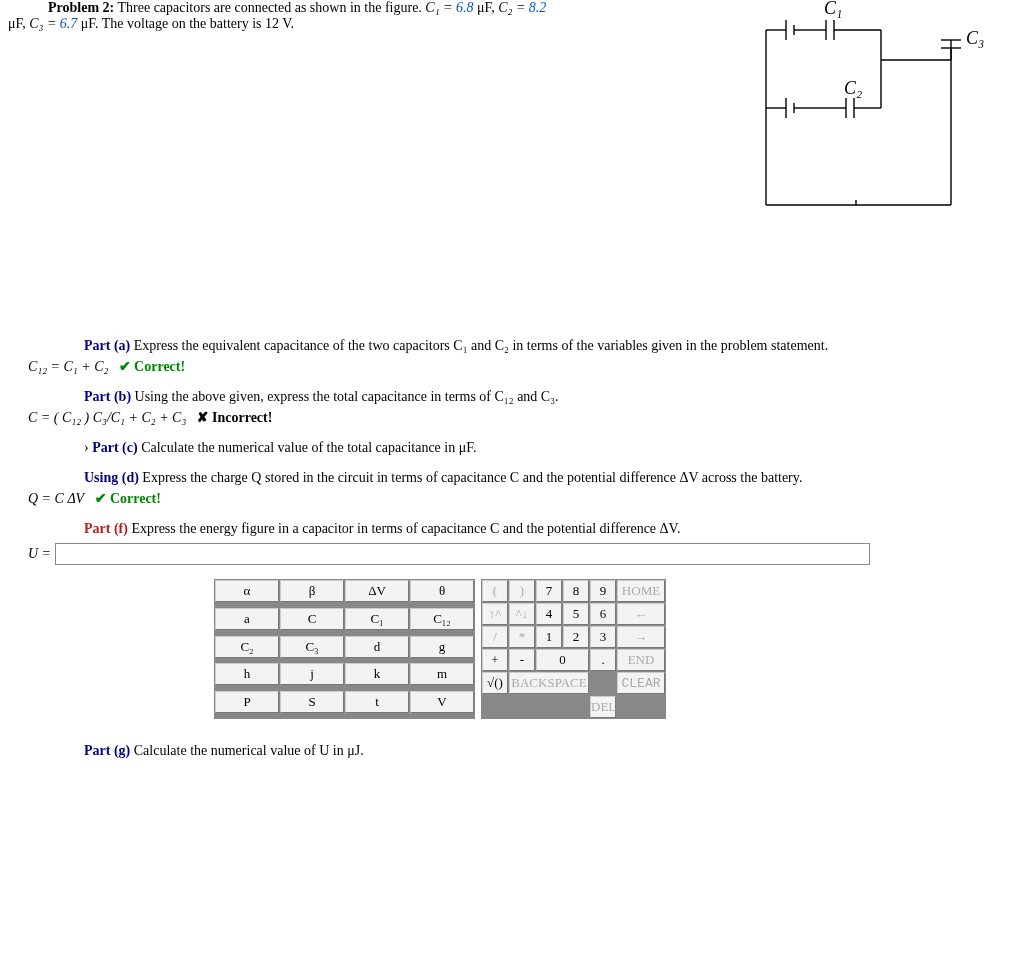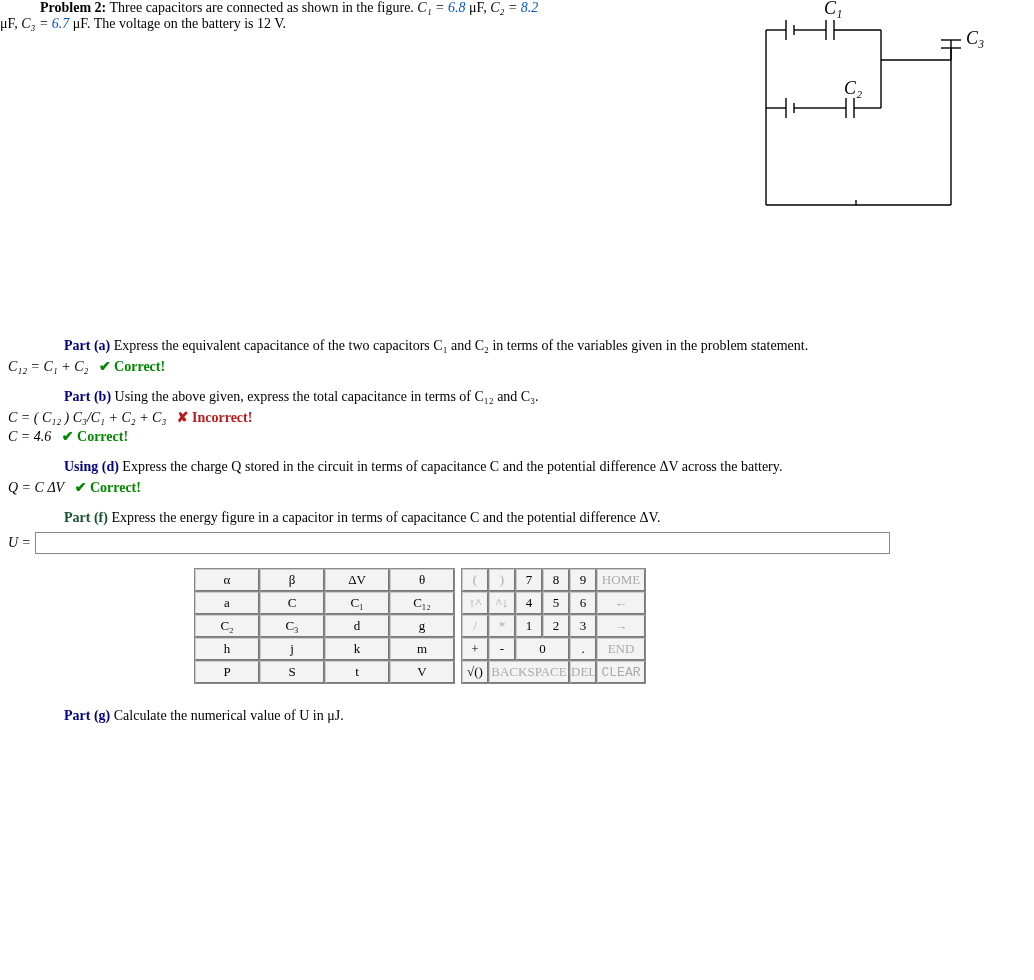--- a/index.html
+++ b/index.html
@@ -11,38 +11,38 @@
     color: #000;
     background: #fff;
     width: 1034px;
   }
   .top-section {
     display: flex;
     align-items: flex-start;
   }
   .problem-text {
     flex: 1;
-    padding: 0 0;
+    padding: 0 8px;
   }
   .problem-title { font-weight: bold; }
   .given-val { color: #0055cc; font-style: italic; }
   .circuit-diagram {
     width: 300px;
     height: 220px;
     position: relative;
     margin-right: 8px;
   }
   .cap-label { position: absolute; font-style: italic; font-size: 18px; }
-  .parts-area { padding: 4px 4px; margin-top: 100px;}
+  .parts-area { padding: 4px 24px; margin-top: 100px;}
   .part-block { margin: 14px 0 4px 60px; }
   .part-label { font-weight: bold; color: #000080; }
   .answer-line { margin: 2px 0 2px 4px; }
   .correct { color: #008800; font-weight: bold; }
-  .incorrect { color: #b91c1c; font-weight: bold; font-family: Liberation Serif, serif; }
-  .current-part .part-label { color: #14532d; }
+  .incorrect { color: #000000; font-weight: bold; font-family: Liberation Serif, serif; }
+  .current-part .part-label { color: #b91c1c; }
   .input-row {
     display: flex;
     align-items: center;
     margin: 6px 0 14px 0;
   }
   .input-label { font-style: italic; margin-right: 4px; margin-left: 4px;}
   .answer-input {
     flex: 1;
     height: 22px;
     border: 1px solid #888;
@@ -151,23 +151,24 @@
 
   <div class="part-block">
     <span class="part-label">Part (b)</span>
     <span>Using the above given, express the total capacitance in terms of C₁₂ and C₃.</span>
   </div>
   <div class="answer-line">
     <span class="italic">C = ( C₁₂ ) C₃/C₁ + C₂ + C₃</span>&nbsp;&nbsp;
     <span class="incorrect">✘ Incorrect!</span>
   </div>
 
-  <div class="answer-line">
-    <span class="italic">C = 4.6</span>&nbsp;&nbsp;
-    <span class="correct">✔ Correct!</span>
+  <div class="part-block">
+    <span>›</span>
+    <span class="part-label">Part (c)</span>
+    <span>Calculate the numerical value of the total capacitance in μF.</span>
   </div>
 
   <div class="part-block">
     <span class="part-label">Using (d)</span>
     <span>Express the charge Q stored in the circuit in terms of capacitance C and the potential difference ΔV across the battery.</span>
   </div>
   <div class="answer-line">
     <span class="italic">Q = C ΔV</span>&nbsp;&nbsp;
     <span class="correct">✔ Correct!</span>
   </div>
@@ -224,21 +225,21 @@
         <button class="kkey">2</button>
         <button class="kkey">3</button>
         <button class="kkey light">→</button>
         <button class="kkey">+</button>
         <button class="kkey">-</button>
         <button class="kkey" style="grid-column: 3 / span 2;">0</button>
         <button class="kkey">.</button>
         <button class="kkey light">END</button>
         <button class="kkey" style="grid-column: 1 / span 1;">√()</button>
         <button class="kkey light" style="grid-column: 2 / span 3;">BACKSPACE</button>
-        <button class="kkey light" style="grid-column: 5 / span 1;">DEL</button>
+        <button class="kkey light" style="grid-column: 5 / span 1; margin-top: 24px;">DEL</button>
         <button class="kkey light" style="grid-column: 6 / span 1; font-family: Liberation Mono, monospace;">CLEAR</button>
       </div>
   </div>
 
   <div class="part-block" style="margin-top:24px;">
     <span class="part-label">Part (g)</span>
     <span>Calculate the numerical value of U in μJ.</span>
   </div>
 
 </div>

